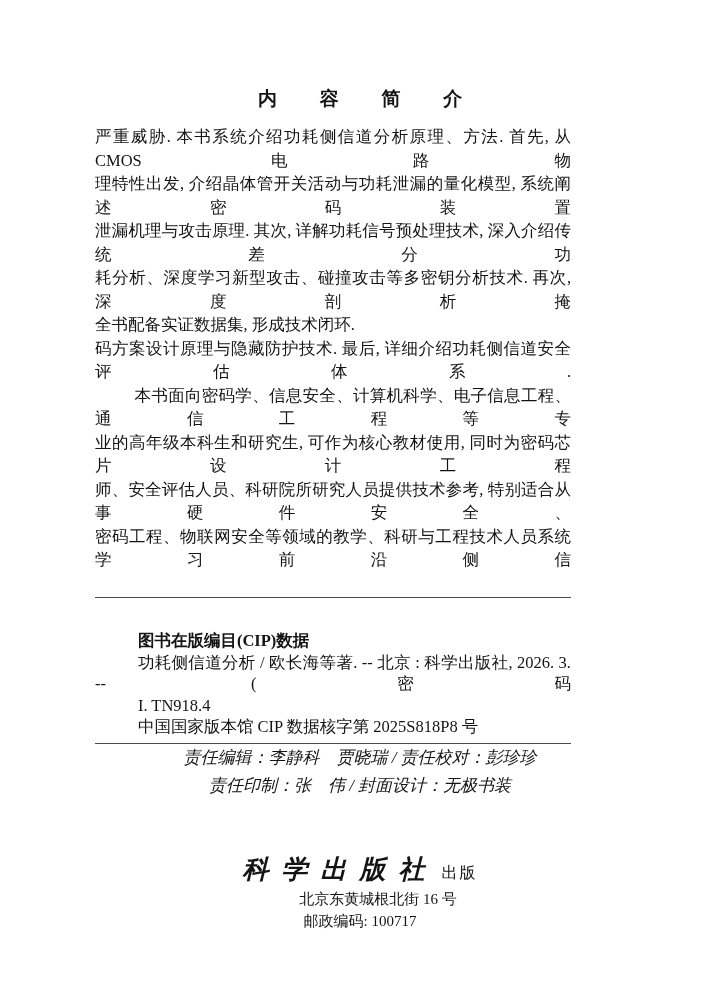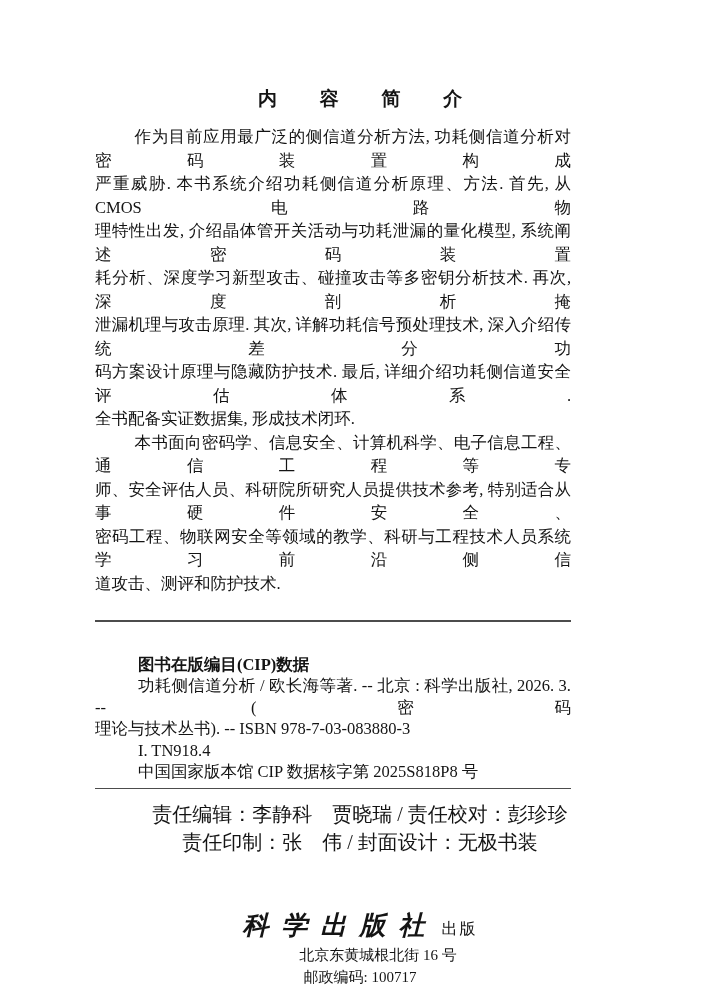--- a/index.html
+++ b/index.html
@@ -50,23 +50,24 @@
   .cip .bline { line-height: 21.5px; }
   .cip-header {
     font-weight: bold;
     font-size: 16.5px;
     line-height: 21.5px;
     text-indent: 2.6em;
     margin-top: 32px;
   }
   
   .credits {
-    margin-top: 11px;
+    margin-top: 0;
     text-align: center;
-    font-size: 20px;
+    font-style: italic;
+    font-size: 17px;
     line-height: 28px;
   }
   
   .pub { margin-top: 55px; text-align: center; }
   .logo-line { line-height: 30px; }
   .logo-script {
     font-size: 26px;
     font-weight: bold;
     font-style: italic;
     letter-spacing: 13px;
@@ -78,42 +79,40 @@
 </head>
 <body>
 
 <div class="page">
 
   <h1 class="section-title">内 容 简 介</h1>
 
   <div class="column">
 
     <div class="intro">
-      <div class="bline fill indent">作为目前应用最广泛的侧信道分析方法, 功耗侧信道分析对密码装置构成</div>
       <div class="bline fill">严重威胁. 本书系统介绍功耗侧信道分析原理、方法. 首先, 从 CMOS 电路物</div>
       <div class="bline fill">理特性出发, 介绍晶体管开关活动与功耗泄漏的量化模型, 系统阐述密码装置</div>
+      <div class="bline fill">泄漏机理与攻击原理. 其次, 详解功耗信号预处理技术, 深入介绍传统差分功</div>
       <div class="bline fill">耗分析、深度学习新型攻击、碰撞攻击等多密钥分析技术. 再次, 深度剖析掩</div>
-      <div class="bline fill">泄漏机理与攻击原理. 其次, 详解功耗信号预处理技术, 深入介绍传统差分功</div>
+      <div class="bline">全书配备实证数据集, 形成技术闭环.</div>
       <div class="bline fill">码方案设计原理与隐藏防护技术. 最后, 详细介绍功耗侧信道安全评估体系.</div>
-      <div class="bline">全书配备实证数据集, 形成技术闭环.</div>
     </div>
 
     <div>
       <div class="bline fill indent">本书面向密码学、信息安全、计算机科学、电子信息工程、通信工程等专</div>
+      <div class="bline fill">业的高年级本科生和研究生, 可作为核心教材使用, 同时为密码芯片设计工程</div>
       <div class="bline fill">师、安全评估人员、科研院所研究人员提供技术参考, 特别适合从事硬件安全、</div>
       <div class="bline fill">密码工程、物联网安全等领域的教学、科研与工程技术人员系统学习前沿侧信</div>
-      <div class="bline">道攻击、测评和防护技术.</div>
     </div>
 
     <div class="rule rule-top"></div>
 
     <div class="cip">
       <div class="cip-header">图书在版编目(CIP)数据</div>
       <div class="bline fill cip-indent">功耗侧信道分析 / 欧长海等著. -- 北京 : 科学出版社, 2026. 3. -- (密码</div>
-      <div class="bline">理论与技术丛书). -- ISBN 978-7-03-083880-3</div>
       <div class="bline cip-indent">I. TN918.4</div>
       <div class="bline cip-indent">中国国家版本馆 CIP 数据核字第 2025S818P8 号</div>
     </div>
 
     <div class="rule rule-bottom"></div>
 
   </div>
 
   <div class="credits">
     <div>责任编辑：李静科　贾晓瑞 / 责任校对：彭珍珍</div>

